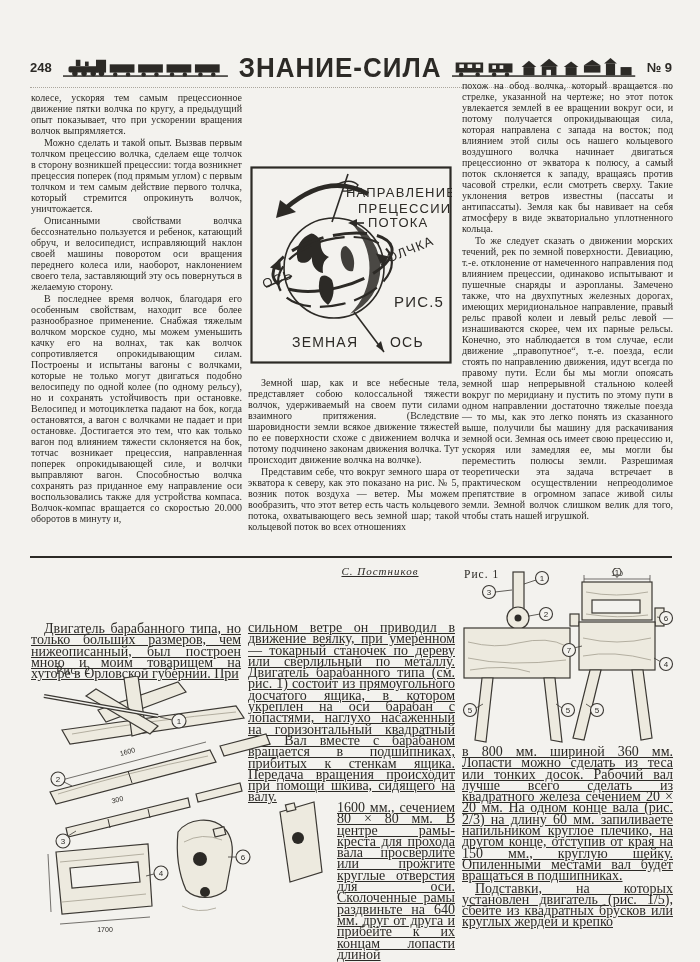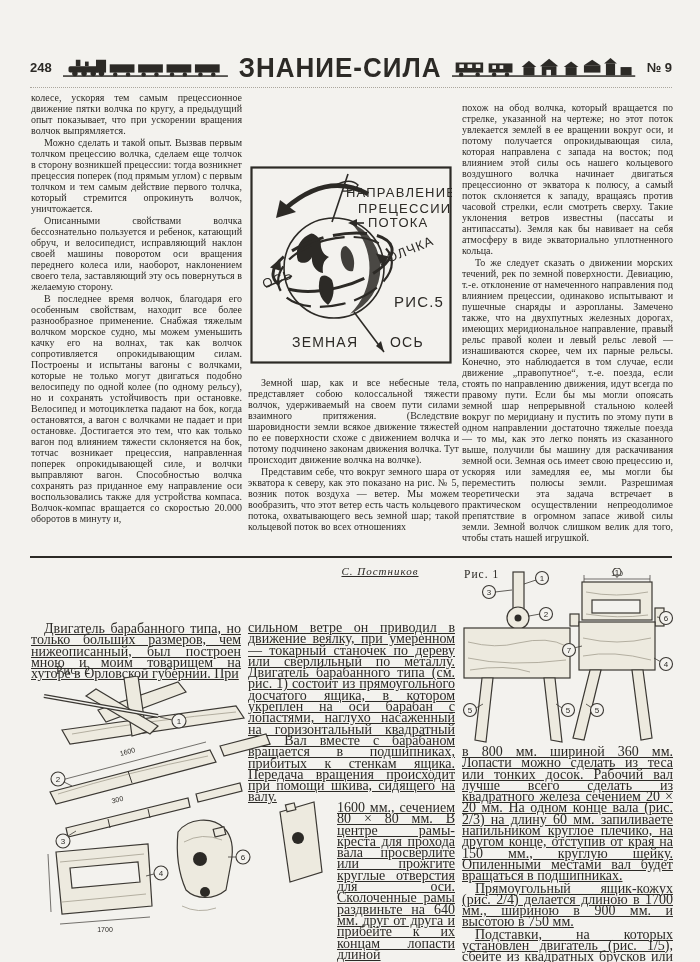--- a/index.html
+++ b/index.html
@@ -27,21 +27,21 @@
   
   .tcol{
     position:absolute; width:211px; text-align:justify;
     font-size:10px; line-height:11px;
   }
   .tcol p{ margin:0; }
   .tcol p.ind{ text-indent:13px; margin-top:1px; }
   .c1{ left:31px;  top:92px; }
   .c2a{ left:248px; top:92px; }
   .c2b{ left:248px; top:376px; }
-  .c3{ left:462px; top:102px; }
+  .c3{ left:462px; top:80px; }
   
   .fig5{ position:absolute; left:250px; top:166px; width:202px; height:198px; }
   .fig5 text{
     font-family:"Liberation Sans",sans-serif; fill:#2c2a26; letter-spacing:1.2px;
   }
   
   .rule{ position:absolute; left:30px; top:556px; width:642px; height:2px; background:#2c2a26; }
   
   .author{
     position:absolute; left:300px; top:565px; width:160px; text-align:center;
@@ -207,21 +207,20 @@
   <div class="bcol bc2a">
     <p>сильном ветре он приводил в движение веялку, при умеренном — токарный станочек по дереву или сверлильный по металлу. Двигатель барабанного типа (см. рис. 1) состоит из прямоугольного досчатого ящика, в котором укреплен на оси барабан с лопастями, наглухо насаженный на горизонтальный квадратный вал. Вал вместе с барабаном вращается в подшипниках, прибитых к стенкам ящика. Передача вращения происходит при помощи шкива, сидящего на валу.</p>
   </div>
 
   <div class="bcol bc2b">
     <p>1600 мм., сечением 80 × 80 мм. В центре рамы-креста для прохода вала просверлите или прожгите круглые отверстия для оси. Сколоченные рамы раздвиньте на 640 мм. друг от друга и прибейте к их концам лопасти длиной</p>
   </div>
 
   <div class="bcol bc3">
     <p>в 800 мм. шириной 360 мм. Лопасти можно сделать из теса или тонких досок. Рабочий вал лучше всего сделать из квадратного железа сечением 20 × 20 мм. На одном конце вала (рис. 2/3) на длину 60 мм. запиливаете напильником круглое плечико, на другом конце, отступив от края на 150 мм., круглую шейку. Опиленными местами вал будет вращаться в подшипниках.</p>
-    <p class="ind">Прямоугольный ящик-кожух (рис. 2/4) делается длиною в 1700 мм., шириною в 900 мм. и высотою в 750 мм.</p>
     <p class="ind">Подставки, на которых установлен двигатель (рис. 1/5), сбейте из квадратных брусков или круглых жердей и крепко</p>
   </div>
 
   <svg class="fig1" viewBox="0 0 218 178">
 
     <g>
       <rect class="wood" x="57" y="4" width="11" height="38"></rect>
       <circle class="wood" cx="62" cy="50" r="11"></circle>
         <circle cx="62" cy="50" r="3.5" fill="#2c2a26"></circle>
       <rect class="wood" x="8" y="60" width="106" height="50"></rect>

